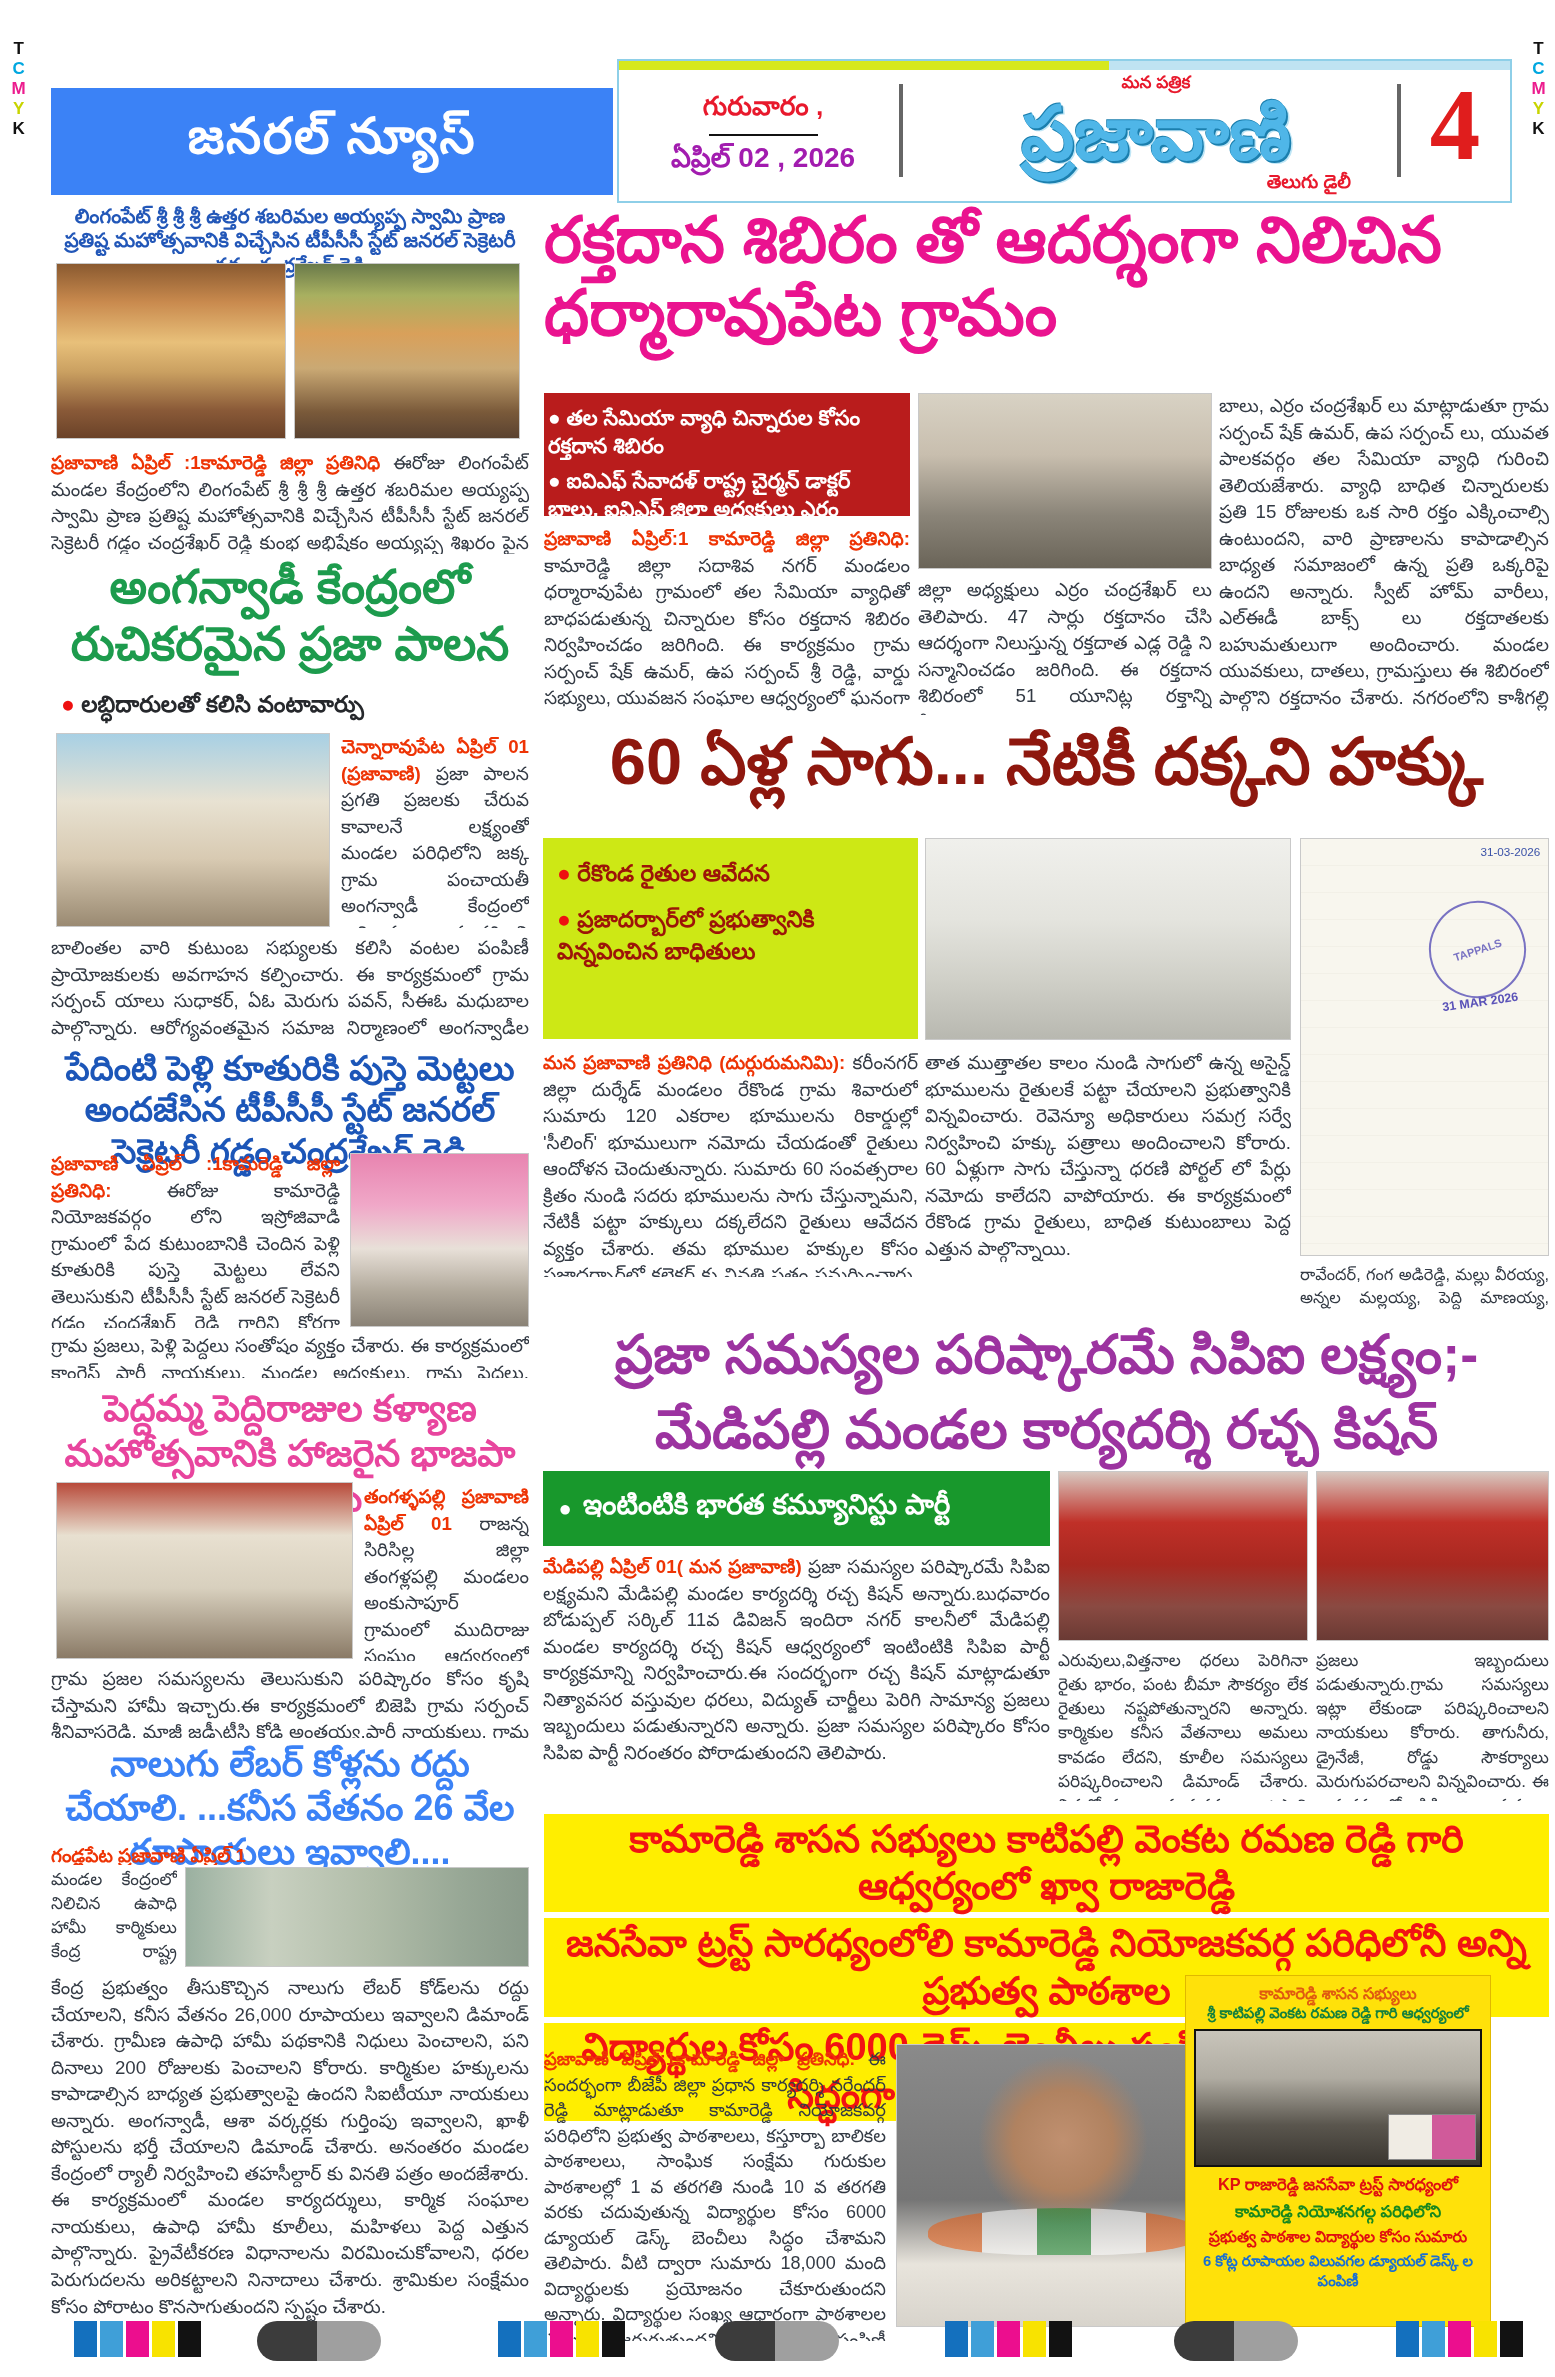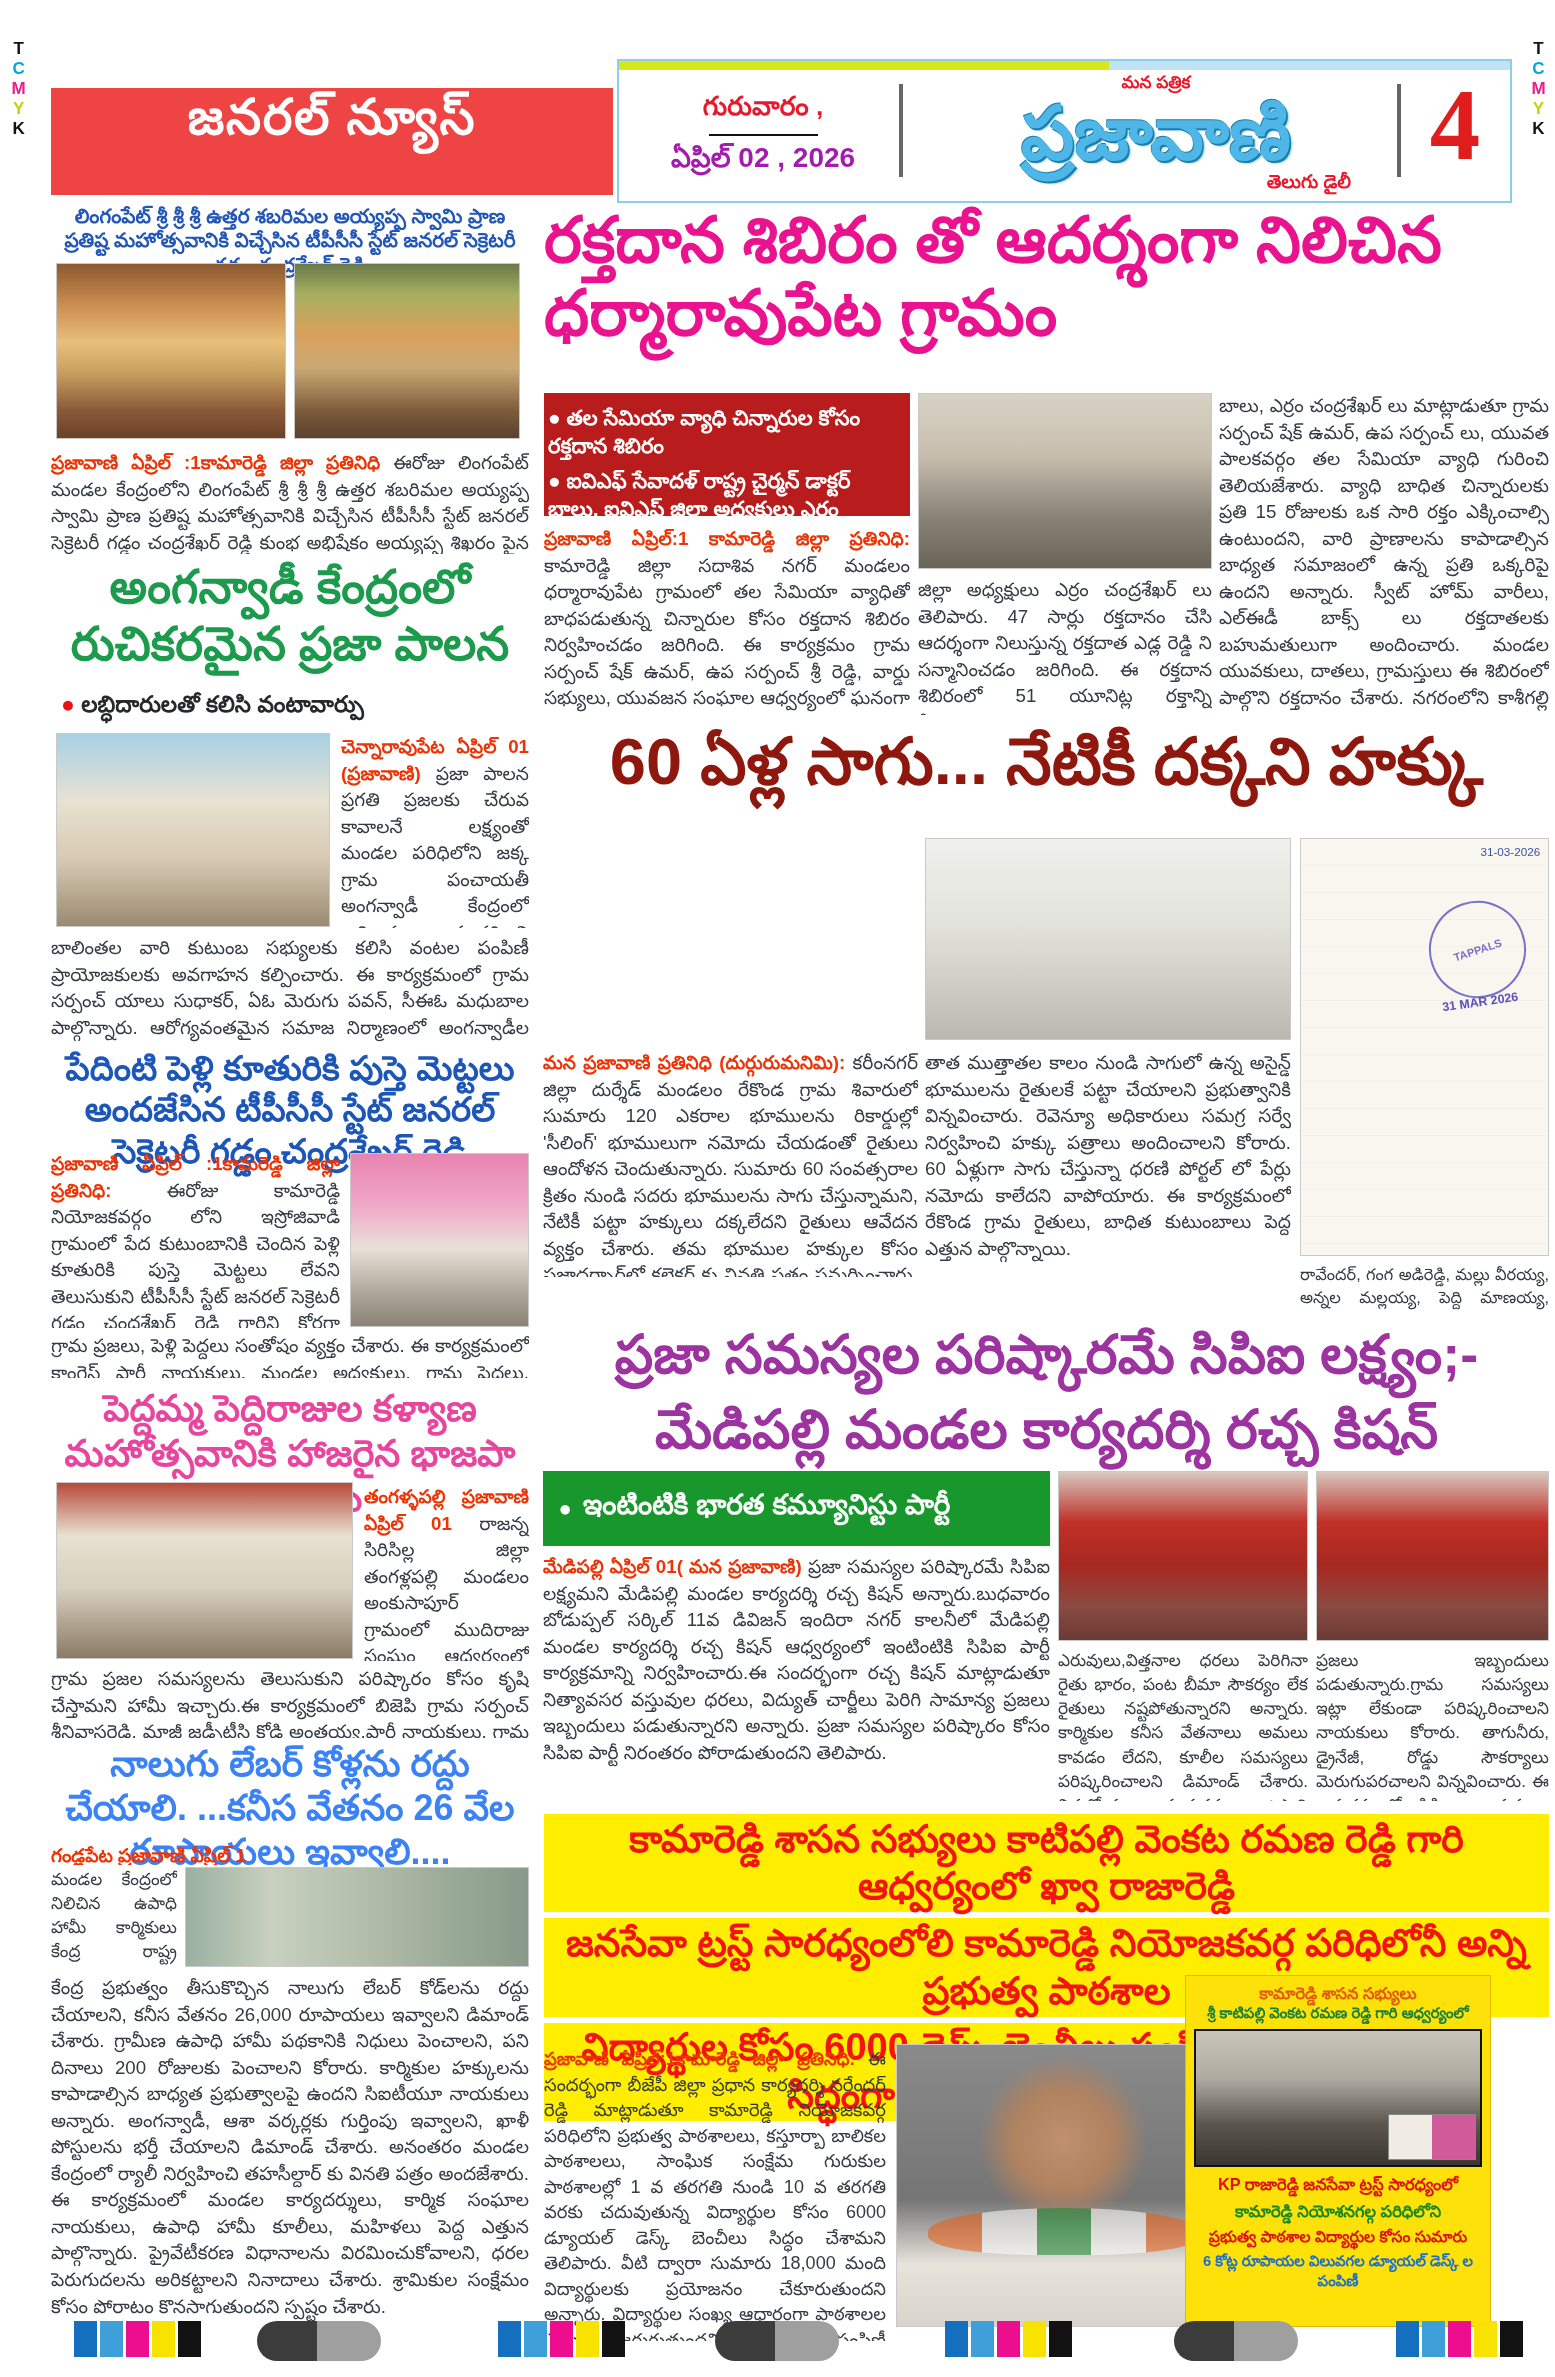--- a/index.html
+++ b/index.html
@@ -43,21 +43,21 @@
     <span class="mark-letter" style="color:#111;">K</span>
   </div>
   <div class="abs" style="left:1526px;top:39px;width:25px;">
     <span class="mark-letter" style="color:#111;">T</span>
     <span class="mark-letter" style="color:#00a7e0;">C</span>
     <span class="mark-letter" style="color:#ec1c8e;">M</span>
     <span class="mark-letter" style="color:#c8d400;">Y</span>
     <span class="mark-letter" style="color:#111;">K</span>
   </div>
 
-  <div class="abs" style="left:51px;top:88px;width:562px;height:107px;background:#ef4444;display:flex;justify-content:center;">
+  <div class="abs" style="left:51px;top:88px;width:562px;height:107px;background:#3b82f6;display:flex;align-items:center;justify-content:center;">
     <span style="color:#fff;font-weight:bold;font-size:50px;letter-spacing:1.6px;">జనరల్ న్యూస్</span>
   </div>
 
   <div class="abs" style="left:617px;top:59px;width:891px;height:140px;border:2.3px solid #8ecfe8;background:#fff;">
     <div class="abs" style="left:0;top:0;width:100%;height:9.3px;background:linear-gradient(90deg,#d6e81c 0 55%,#bfe3f2 55% 100%);"></div>
     <div class="abs" style="left:43px;top:29.6px;width:202px;text-align:center;">
       <div style="color:#e8192c;font-weight:bold;font-size:26.4px;">గురువారం ,</div>
       <div style="width:109px;height:2.3px;background:#111;margin:6.2px auto;"></div>
       <div style="color:#a21caf;font-weight:bold;font-size:28px;">ఏప్రిల్ 02 , 2026</div>
     </div>
@@ -139,20 +139,30 @@
     <b class="byline">ప్రజావాణి ఏప్రిల్:1 కామారెడ్డి జిల్లా ప్రతినిధి:</b>
     <span>కామారెడ్డి జిల్లా సదాశివ నగర్ మండలం ధర్మారావుపేట గ్రామంలో తల సేమియా వ్యాధితో బాధపడుతున్న చిన్నారుల కోసం రక్తదాన శిబిరం నిర్వహించడం జరిగింది. ఈ కార్యక్రమం గ్రామ సర్పంచ్ షేక్ ఉమర్, ఉప సర్పంచ్ శ్రీ రెడ్డి, వార్డు సభ్యులు, యువజన సంఘాల ఆధ్వర్యంలో ఘనంగా నిర్వహించారు. శిబిరం విజయవంతం అయినందుకు ఐవిఎఫ్ సేవాదళ్ నాయకులు గ్రామస్తులను అభినందించారు.</span>
   </div>
 
   <div class="abs photo ph-room" style="left:918px;top:393px;width:294px;height:176px;"></div>
   <div class="abs body-text" style="left:918px;top:577px;width:294px;height:138px;">జిల్లా అధ్యక్షులు ఎర్రం చంద్రశేఖర్ లు తెలిపారు. 47 సార్లు రక్తదానం చేసి ఆదర్శంగా నిలుస్తున్న రక్తదాత ఎడ్ల రెడ్డి ని సన్మానించడం జరిగింది. ఈ రక్తదాన శిబిరంలో 51 యూనిట్ల రక్తాన్ని సేకరించడం జరిగింది. ఈ సందర్భంగా డాక్టర్ బాలు మాట్లాడుతూ తల సేమియా వ్యాధి నిర్మూలనకు అందరూ కృషి చేయాలని కోరారు.</div>
   <div class="abs body-text" style="left:1219px;top:393px;width:330px;height:323px;">బాలు, ఎర్రం చంద్రశేఖర్ లు మాట్లాడుతూ గ్రామ సర్పంచ్ షేక్ ఉమర్, ఉప సర్పంచ్ లు, యువత పాలకవర్గం తల సేమియా వ్యాధి గురించి తెలియజేశారు. వ్యాధి బాధిత చిన్నారులకు ప్రతి 15 రోజులకు ఒక సారి రక్తం ఎక్కించాల్సి ఉంటుందని, వారి ప్రాణాలను కాపాడాల్సిన బాధ్యత సమాజంలో ఉన్న ప్రతి ఒక్కరిపై ఉందని అన్నారు. స్వీట్ హోమ్ వారీలు, ఎల్ఈడీ బాక్స్ లు రక్తదాతలకు బహుమతులుగా అందించారు. మండల యువకులు, దాతలు, గ్రామస్తులు ఈ శిబిరంలో పాల్గొని రక్తదానం చేశారు. నగరంలోని కాశీగల్లి గ్రామ యువకులు పాల్గొనడం జరిగింది.</div>
 
   <div class="abs hl" style="left:544px;top:722px;width:1005px;font-size:65px;color:#8e170e;">60 ఏళ్ల సాగు... నేటికీ దక్కని హక్కు</div>
 
+  <div class="abs" style="left:543px;top:838px;width:375px;height:201px;background:#cde815;padding:18.7px 14px;box-sizing:border-box;">
+    <div style="font-size:23px;font-weight:bold;color:#9c1408;line-height:1.4;margin-bottom:14px;">
+      <span class="dot-red">●</span>
+      <span>రేకొండ రైతుల ఆవేదన</span>
+    </div>
+    <div style="font-size:23px;font-weight:bold;color:#9c1408;line-height:1.4;">
+      <span class="dot-red">●</span>
+      <span>ప్రజాదర్బార్‌లో ప్రభుత్వానికి విన్నవించిన బాధితులు</span>
+    </div>
+  </div>
 
   <div class="abs photo ph-building" style="left:925px;top:838px;width:366px;height:202px;"></div>
 
   <div class="abs photo ph-paper" style="left:1300px;top:838px;width:249px;height:418px;">
     <span class="abs" style="right:7.8px;top:6.2px;color:#3a52a8;font-size:11.7px;">31-03-2026</span>
     <span class="abs" style="right:22px;top:62px;width:93px;height:93px;border:2.3px solid #5a52b8;border-radius:50%;color:#5a52b8;font-size:11px;font-weight:bold;display:flex;align-items:center;justify-content:center;transform:rotate(-18deg);opacity:.8;">TAPPALS</span>
     <span class="abs" style="right:29.6px;top:156px;color:#5a52b8;font-size:12.4px;font-weight:bold;transform:rotate(-8deg);">31 MAR 2026</span>
   </div>
 
   <div class="abs body-text" style="left:543px;top:1050px;width:375px;height:227px;">

